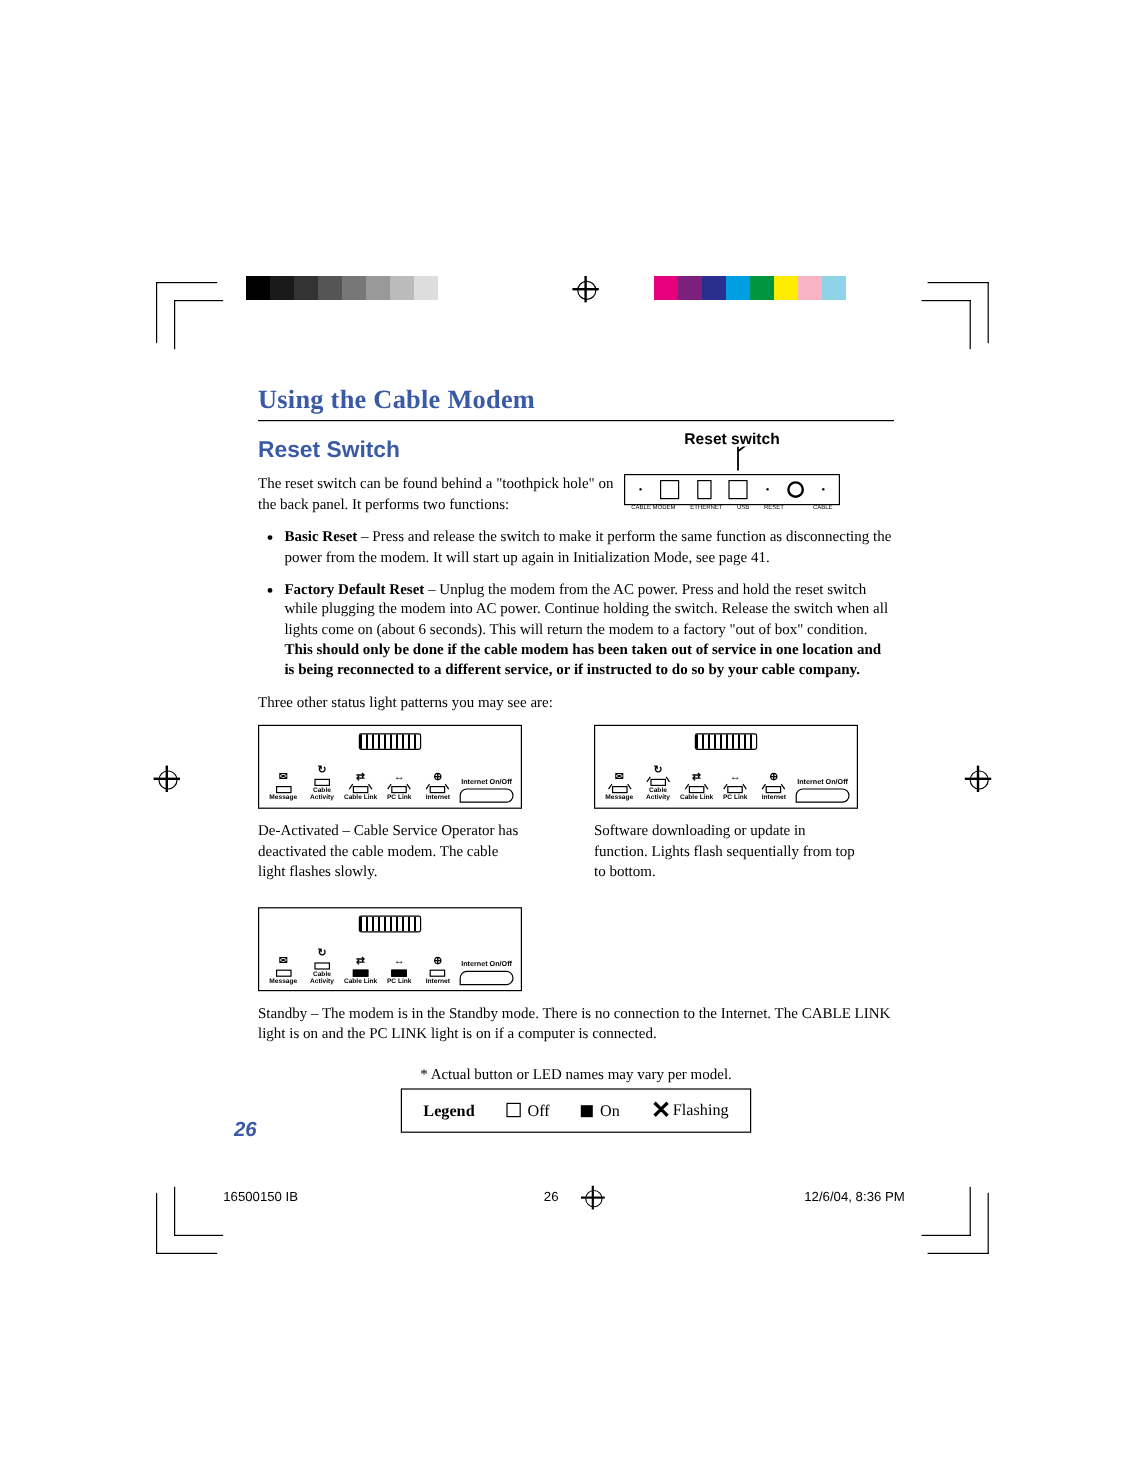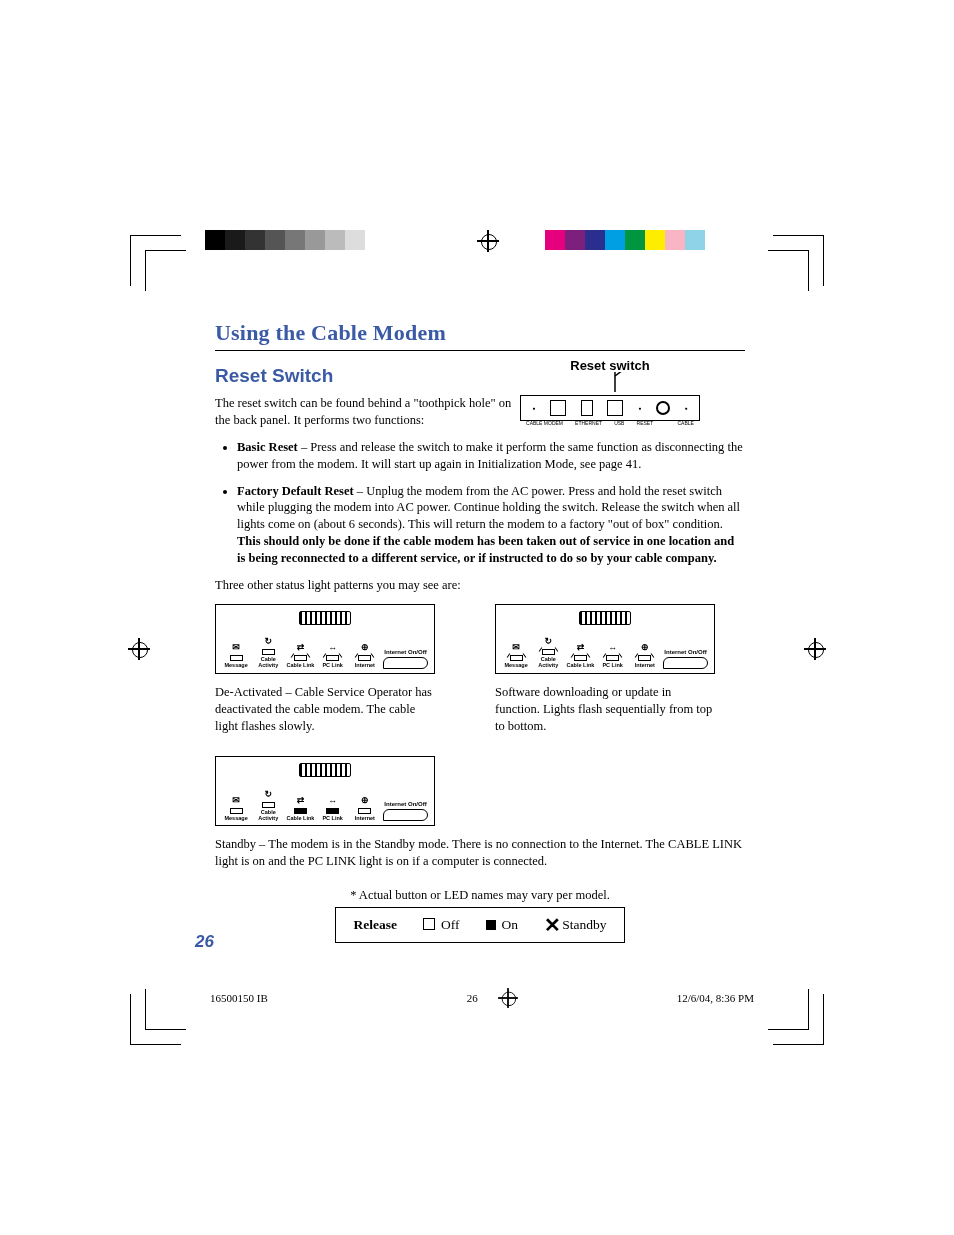--- a/index.html
+++ b/index.html
@@ -184,26 +184,26 @@
     font-family: Arial, Helvetica, sans-serif;
     font-weight:700;
     font-style: italic;
     color:#3a5aa6;
     font-size: 17px;
   }
 
   .footer {
     position:absolute;
     top: 992px;
-    left: 210px;
+    left: 186px;
     right: 200px;
     display:flex;
     justify-content:space-between;
     font-size: 11px;
-    font-family: Liberation Serif, serif;
+    font-family: Liberation Sans, sans-serif;
   }
   .footer .mid { position:relative; }
   .footer .mid .crosshair { top:-5px; left:30px; transform:scale(0.9);}
   .side-cross-l { position:absolute; top:638px; left:128px; }
   .side-cross-r { position:absolute; top:638px; right:128px; }
 
   .crop-bl { position:absolute; bottom:190px; left:130px; width:50px;height:50px;border-left:1px solid #000; border-bottom:1px solid #000;}
   .crop-bl2 { position:absolute; bottom:205px; left:145px; width:40px;height:40px;border-left:1px solid #000; border-bottom:1px solid #000;}
   .crop-brc { position:absolute; bottom:190px; right:130px; width:50px;height:50px;border-right:1px solid #000; border-bottom:1px solid #000;}
   .crop-brc2 { position:absolute; bottom:205px; right:145px; width:40px;height:40px;border-right:1px solid #000; border-bottom:1px solid #000;}
@@ -343,24 +343,24 @@
           <div class="ledcol"><span class="ico">⊕</span><div class="light"></div><span>Internet</span></div>
           <div class="onoff"><span>Internet On/Off</span><div class="pill"></div></div>
         </div>
       </div>
     </div>
     <div class="caption">Standby – The modem is in the Standby mode. There is no connection to the Internet. The CABLE LINK light is on and the PC LINK light is on if a computer is connected.</div>
 
     <div class="legend-row">
       <div>* Actual button or LED names may vary per model.</div>
       <div class="legend-box">
-        <span class="b">Release</span>
+        <span class="b">Legend</span>
         <span><span class="sym-off"></span><span>Off</span></span>
         <span><span class="sym-on"></span><span>On</span></span>
-        <span><span class="sym-flash">✕</span> <span>Standby</span></span>
+        <span><span class="sym-flash">✕</span> <span>Flashing</span></span>
       </div>
     </div>
   </div>
 
   <div class="pagenum">26</div>
 
   <div class="footer">
     <span>16500150 IB</span>
     <span class="mid">
       <span>26</span>

